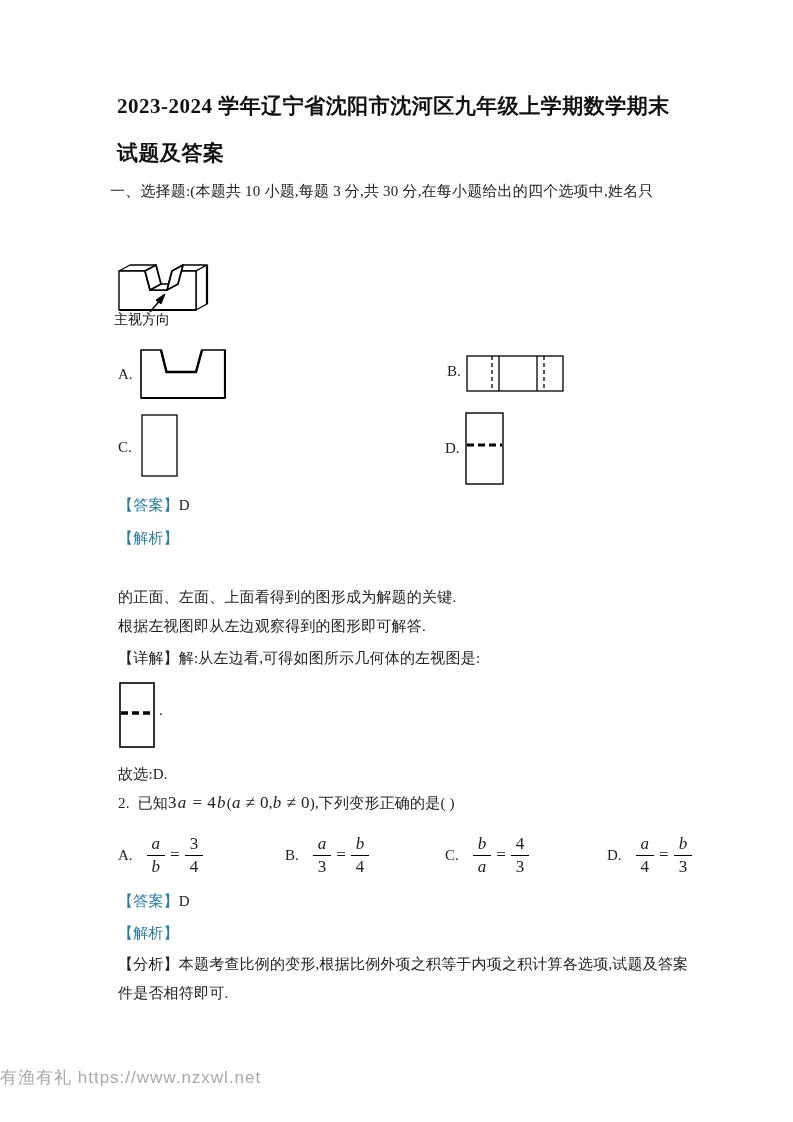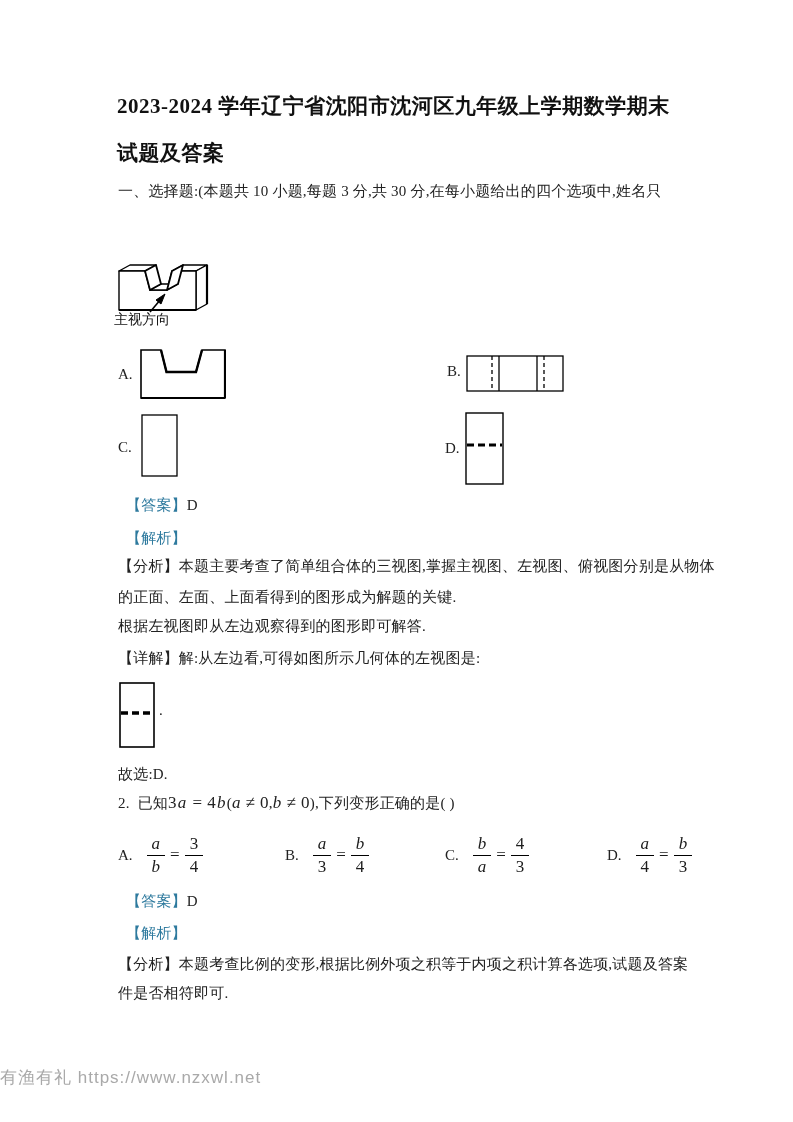--- a/index.html
+++ b/index.html
@@ -1,21 +1,21 @@
 <!DOCTYPE html>
 <html style="--accent: #2e7a9e; --footer: #a9a9a9;"><head>
 <meta charset="utf-8">
 <style>
   html,body{margin:0;padding:0;background:#fff;}
   .page{position:relative;width:793px;height:1122px;background:#ffffff;overflow:hidden;
         font-family:"Liberation Serif","DejaVu Serif",serif;color:#1c1c1c;}
   .abs{position:absolute;white-space:nowrap;}
   .title{font-size:21px;font-weight:bold;color:#111;letter-spacing:0.5px;}
   .body-line{font-size:15px;color:#222;letter-spacing:0.2px;}
-  .accent{color:var(--accent,#2e7a9e);margin-left:8px;}
+  .accent{color:var(--accent,#2e7a9e);}
   .opt-label{font-size:15px;color:#222;}
   .fig svg{display:block;}
   .mi{font-style:italic;}
   .mn{font-style:normal;}
   .mo{margin:0 5px;}
   .mvar{margin:0 1px;}
   .q2row{display:flex;align-items:center;}
   .q2row .opt-label{margin-right:14px;}
   .frac{display:inline-flex;flex-direction:column;align-items:center;
         font-size:17px;line-height:1.05;}
@@ -28,21 +28,21 @@
   .caption{font-size:14px;color:#111;}
 </style>
 </head>
 <body>
 
 <div class="page">
 
   <div class="abs title" style="left:117px;top:92px">2023-2024 学年辽宁省沈阳市沈河区九年级上学期数学期末</div>
   <div class="abs title" style="left:117px;top:139px">试题及答案</div>
 
-  <div class="abs body-line" style="left:118px;top:182px">一、选择题:(本题共 10 小题,每题 3 分,共 30 分,在每小题给出的四个选项中,姓名只</div>
+  <div class="abs body-line" style="left:110px;top:182px">一、选择题:(本题共 10 小题,每题 3 分,共 30 分,在每小题给出的四个选项中,姓名只</div>
 
 
   <div class="abs fig" style="left:112px;top:252px">
     <svg width="135" height="68" viewBox="0 0 135 68">
       <g fill="#ffffff" stroke="#000" stroke-width="1.4" stroke-linejoin="round">
 
         <polygon points="7,19 33,19 44,13 18,13"></polygon>
         <polygon points="60,19 84,19 95,13 71,13"></polygon>
 
         <polygon points="84,19 95,13 95,52 84,58"></polygon>
@@ -100,21 +100,20 @@
     <svg width="39" height="73" viewBox="0 0 39 73">
       <rect x="1" y="1" width="37" height="71" fill="#fff" stroke="#000" stroke-width="1.4"></rect>
       <line x1="2" y1="33" x2="37" y2="33" stroke="#000" stroke-width="3.2" stroke-dasharray="7 4"></line>
     </svg>
   </div>
 
   <div class="abs body-line" style="left:118px;top:496px">
     <span class="accent">【答案】</span><span>D</span>
   </div>
   <div class="abs body-line accent" style="left:118px;top:529px">【解析】</div>
-  <div class="abs body-line" style="left:118px;top:557px">【分析】本题主要考查了简单组合体的三视图,掌握主视图、左视图、俯视图分别是从物体</div>
   <div class="abs body-line" style="left:118px;top:588px">的正面、左面、上面看得到的图形成为解题的关键.</div>
   <div class="abs body-line" style="left:118px;top:617px">根据左视图即从左边观察得到的图形即可解答.</div>
   <div class="abs body-line" style="left:118px;top:649px">【详解】解:从左边看,可得如图所示几何体的左视图是:</div>
 
   <div class="abs fig" style="left:119px;top:682px">
     <svg width="36" height="66" viewBox="0 0 36 66">
       <rect x="1" y="1" width="34" height="64" fill="#fff" stroke="#000" stroke-width="1.6"></rect>
       <line x1="2" y1="31" x2="34" y2="31" stroke="#000" stroke-width="3.4" stroke-dasharray="7 4"></line>
     </svg>
   </div>

